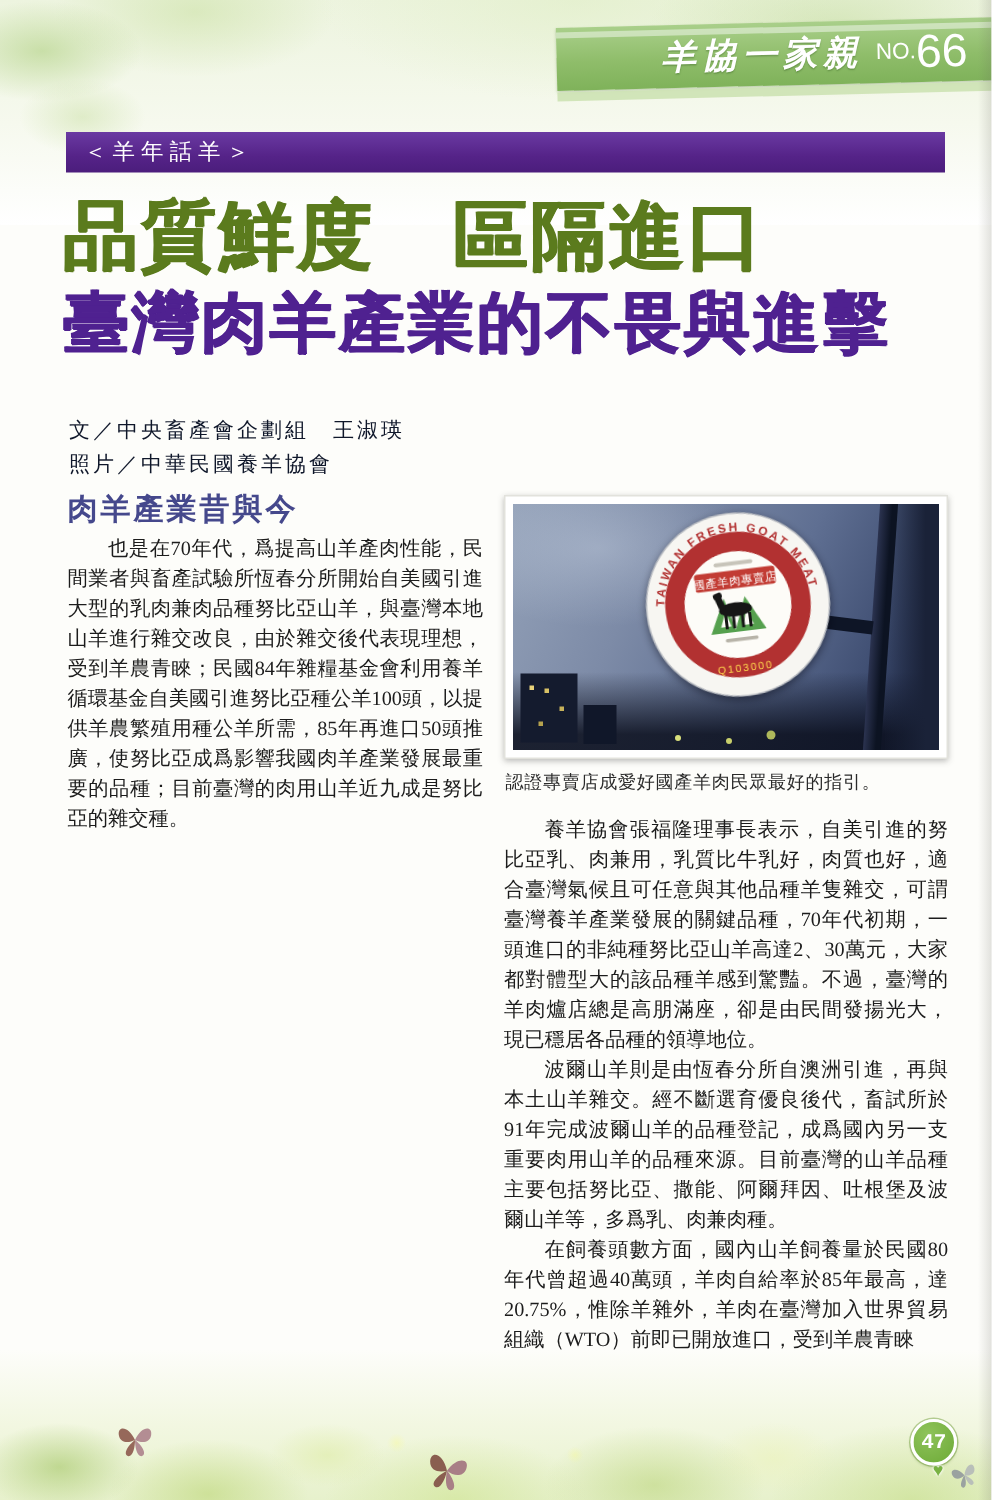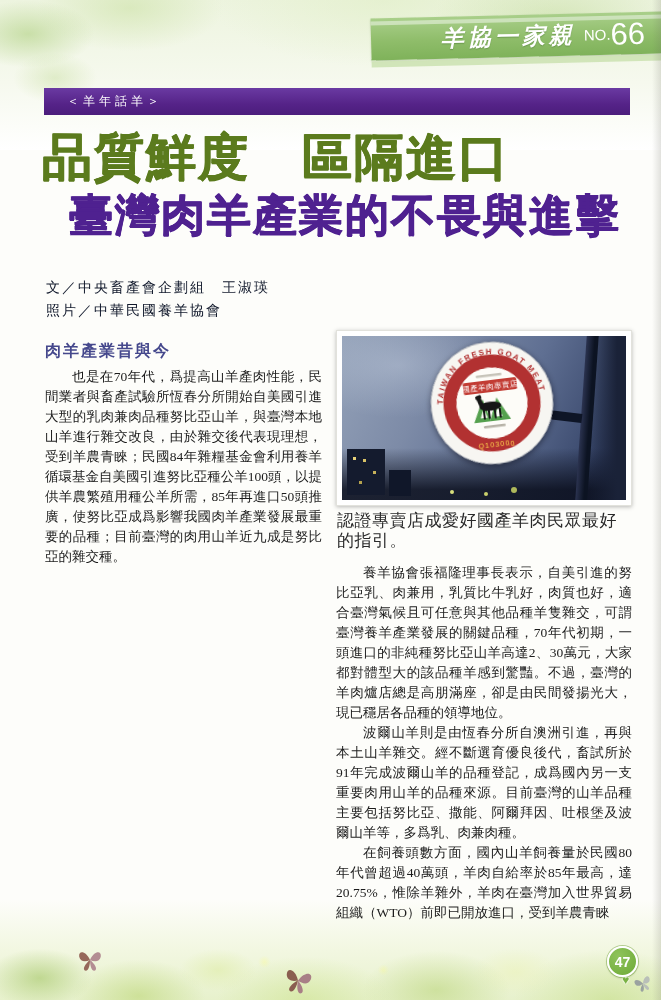--- a/index.html
+++ b/index.html
@@ -41,42 +41,42 @@
   .masthead::after{content:"";position:absolute;left:0;right:0;bottom:-7px;height:6px;background:#cde2b4;opacity:.9;}
   .masthead-title{color:#fff;font-style:italic;font-weight:bold;font-size:23px;letter-spacing:4px;
     font-family:"Liberation Serif",serif;text-shadow:0 1px 1px rgba(60,100,40,.4);}
   .masthead-no{color:#fff;font-size:15px;margin-left:8px;font-family:"Liberation Sans",sans-serif;}
   .masthead-num{color:#fff;font-size:31px;line-height:1;font-family:"Liberation Sans",sans-serif;}
 
   
   .tag-bar{position:absolute;left:44px;top:88px;width:586px;height:27px;z-index:5;
     background:linear-gradient(180deg,#6a3aa2 0%,#552388 60%,#4b1d7c 100%);
     display:flex;align-items:center;}
-  .tag-label{color:#fff;font-size:12px;letter-spacing:4px;padding-left:23px;
+  .tag-label{color:#fff;font-size:15px;letter-spacing:4px;padding-left:12px;
     font-family:Liberation Mono, monospace;}
 
   
   .headline-1{position:absolute;left:42px;top:124px;z-index:5;color:#5b7b1d;
     font-family:"Liberation Sans","DejaVu Sans",sans-serif;font-weight:900;font-size:50px;
     letter-spacing:2px;text-shadow:.6px 0 currentColor,-.6px 0 currentColor,0 .6px currentColor;}
   .headline-2{position:absolute;left:42px;top:186px;z-index:5;color:#4f2190;
     font-family:"Liberation Sans","DejaVu Sans",sans-serif;font-weight:900;font-size:44px;
-    letter-spacing:2px;text-shadow:.6px 0 currentColor,-.6px 0 currentColor,0 .6px currentColor;margin-left:27px;}
+    letter-spacing:2px;text-shadow:.6px 0 currentColor,-.6px 0 currentColor,0 .6px currentColor;}
 
   
   .byline{position:absolute;left:46px;top:276px;z-index:5;font-size:14px;line-height:23px;
     letter-spacing:2px;color:#0f172a;}
 
   
   .col{position:absolute;top:330px;z-index:5;font-size:13.5px;line-height:20px;text-align:justify;}
   .col p{margin:0;text-indent:2em;}
   .col-left{left:45px;width:277px;}
   .col-right{left:336px;width:296px;}
   .section-heading{font-family:"Liberation Sans","DejaVu Sans",sans-serif;font-weight:bold;
-    color:#45488c;font-size:16px;letter-spacing:2px;margin:11px 0 6px 0;}
+    color:#45488c;font-size:20px;letter-spacing:2px;margin:0 0 6px 0;}
 
   
   .photo-frame{background:#fff;padding:5px;box-shadow:0 1px 4px rgba(60,60,60,.35);
     border:1px solid #e2e2dc;box-sizing:border-box;width:296px;}
   .photo-scene{position:relative;height:164px;overflow:hidden;
     background:
       radial-gradient(140px 70px at 20% 18%, rgba(210,220,235,.35), transparent 75%),
       linear-gradient(115deg,#93a1b8 0%,#7d8ba7 30%,#5f6f92 58%,#3d4c70 82%,#273459 100%);}
   .ph-dusk{position:absolute;left:0;right:0;bottom:0;height:52px;
     background:linear-gradient(180deg,rgba(10,14,28,0) 0%,rgba(10,14,28,.85) 80%);}
@@ -85,28 +85,28 @@
     box-shadow:10px 2px 0 #d8c266, 20px 14px 0 #c6b15a, 6px 24px 0 #b5a24e;}
   .ph-b2{position:absolute;left:47px;bottom:4px;width:22px;height:26px;background:#101729;}
   .ph-lights{position:absolute;left:108px;bottom:6px;width:4px;height:4px;border-radius:50%;background:#d9e07c;
     box-shadow:34px 2px 0 #c9d06c, 62px -2px 0 1px #aeb85b;}
   .ph-right{position:absolute;right:0;top:0;bottom:0;width:36px;
     background:linear-gradient(90deg,rgba(22,30,50,.15) 0%,#1a2238 75%);}
   .ph-pole{position:absolute;right:33px;top:0;bottom:0;width:12px;transform:skewX(-4deg);
     background:linear-gradient(90deg,#2b3350 0%,#0c1322 70%);}
   .ph-arm{position:absolute;right:44px;top:76px;width:34px;height:9px;background:#0e1526;transform:rotate(7deg);}
   .sign{position:absolute;left:86px;top:3px;transform:rotate(-7deg);filter:drop-shadow(0 2px 3px rgba(0,0,10,.45));}
-  .photo-caption{font-size:17px;letter-spacing:.5px;color:#2a2a2a;margin:5px 0 12px 1px;text-align:left;}
+  .photo-caption{font-size:12px;letter-spacing:.5px;color:#2a2a2a;margin:5px 0 12px 1px;text-align:left;}
 
   
   .page-badge{position:absolute;right:23px;bottom:23px;width:27px;height:27px;border-radius:50%;z-index:10;
     background:radial-gradient(circle at 35% 30%,#8fc35b,#6daa37);border:2.5px solid #fff;
     box-shadow:0 0 0 1px rgba(130,170,80,.55),0 1px 2px rgba(90,120,50,.4);
     display:flex;align-items:center;justify-content:center;
-    color:#fff;font-family:Liberation Sans, sans-serif;font-weight:bold;font-size:14px;text-align:center;}
+    color:#fff;font-family:Liberation Mono, monospace;font-weight:bold;font-size:14px;text-align:center;}
   .badge-heart{position:absolute;right:32px;bottom:12px;z-index:10;color:#79b243;font-size:12px;
     text-shadow:0 0 2px #fff,0 0 2px #fff;}
   .badge-heart::before{content:"\2665";}
   .butterfly{position:absolute;z-index:9;}
 
   
   [data-interactable]{cursor:default;}
 </style>
 </head>
 <body>

